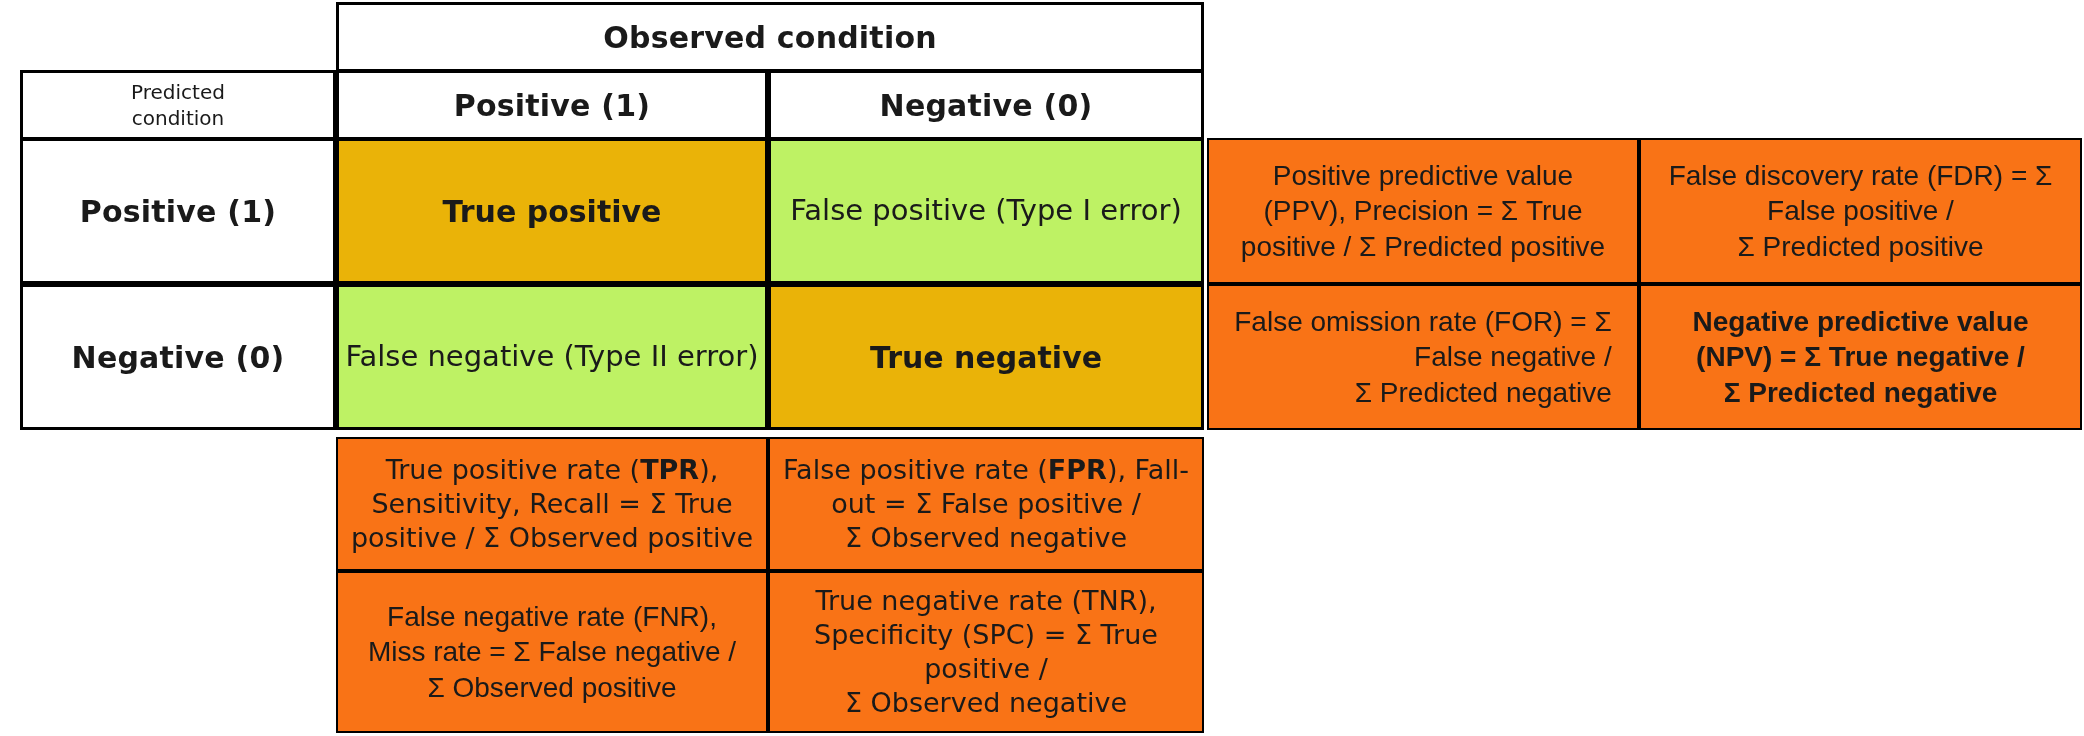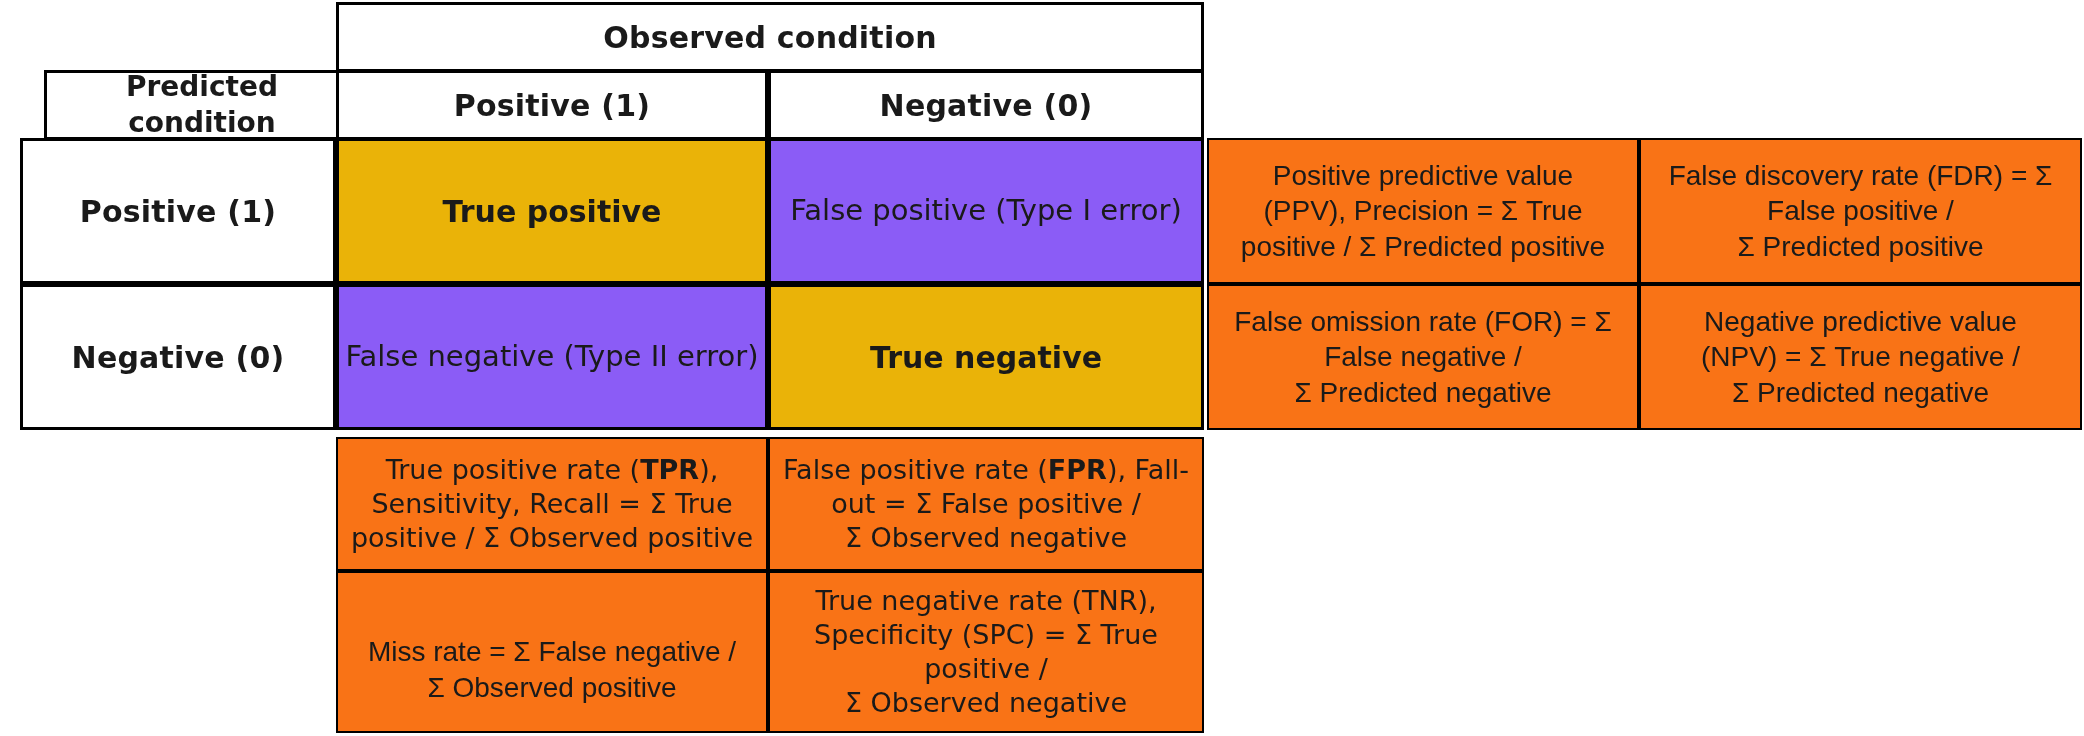--- a/index.html
+++ b/index.html
@@ -33,33 +33,32 @@
     padding: 18px 6px;
   }
 
   
   .bd      { border: 3px solid #000000; }
   .bd-thin { border: 2px solid #000000; }
 
   
   .fill-white { background: #ffffff; }
   .fill-blue  { background: #eab308; }
-  .fill-peach { background: #8b5cf6; }
+  .fill-peach { background: #bef264; }
   .fill-gray  { background: #f97316; }
 
   
   .hdr-bold {
     font-weight: bold;
     font-size: 30px;
     letter-spacing: 0.2px;
   }
   .hdr-bold-sm {
-    font-weight: bold;
-    font-size: 28px;
-    margin-left: 24px;
+    font-weight: normal;
+    font-size: 20px;
   }
   .cell-bold {
     font-weight: bold;
     font-size: 30px;
   }
   .cell-plain {
     font-weight: normal;
     font-size: 29px;
   }
   .metric {
@@ -113,29 +112,29 @@
       <span>Σ Predicted positive</span>
     </span>
   </div>
 
   <div class="cell bd fill-white hdr-bold" style="left:20px; top:284px; width:316px; height:146px;">Negative (0)</div>
 
   <div class="cell bd fill-peach cell-plain" style="left:336px; top:284px; width:432px; height:146px;">False negative (Type II error)</div>
 
   <div class="cell bd fill-blue cell-bold" style="left:768px; top:284px; width:436px; height:146px;">True negative</div>
 
-  <div class="cell bd-thin fill-gray metric" style="left:1207px; top:284px; width:432px; height:146px;">
+  <div class="cell bd-thin fill-gray metric" style="left:1207px; top:284px; width:432px; height:146px;text-align:right;">
     <span>
       <span>False omission rate (FOR) = Σ</span><br>
       <span>False negative /</span><br>
       <span>Σ Predicted negative</span>
     </span>
   </div>
 
-  <div class="cell bd-thin fill-gray metric" style="left:1639px; top:284px; width:443px; height:146px;">
+  <div class="cell bd-thin fill-gray metric" style="left:1639px; top:284px; width:443px; height:146px;font-weight:bold;">
     <span>
       <span>Negative predictive value</span><br>
       <span>(NPV) = Σ True negative /</span><br>
       <span>Σ Predicted negative</span>
     </span>
   </div>
 
   <div class="cell bd-thin fill-gray metric-dv" style="left:336px; top:437px; width:432px; height:134px;">
     <span>
       <span><span>True positive rate (</span><b>TPR</b><span>),</span></span><br>
@@ -147,21 +146,21 @@
   <div class="cell bd-thin fill-gray metric-dv" style="left:768px; top:437px; width:436px; height:134px;">
     <span>
       <span><span>False positive rate (</span><b>FPR</b><span>), Fall-</span></span><br>
       <span>out = Σ False positive /</span><br>
       <span>Σ Observed negative</span>
     </span>
   </div>
 
   <div class="cell bd-thin fill-gray metric" style="left:336px; top:571px; width:432px; height:162px;">
     <span>
-      <br>
+      <span>False negative rate (FNR),</span><br>
       <span>Miss rate = Σ False negative /</span><br>
       <span>Σ Observed positive</span>
     </span>
   </div>
 
   <div class="cell bd-thin fill-gray metric-dv" style="left:768px; top:571px; width:436px; height:162px;">
     <span>
       <span>True negative rate (TNR),</span><br>
       <span>Specificity (SPC) = Σ True</span><br>
       <span>positive /</span><br>

